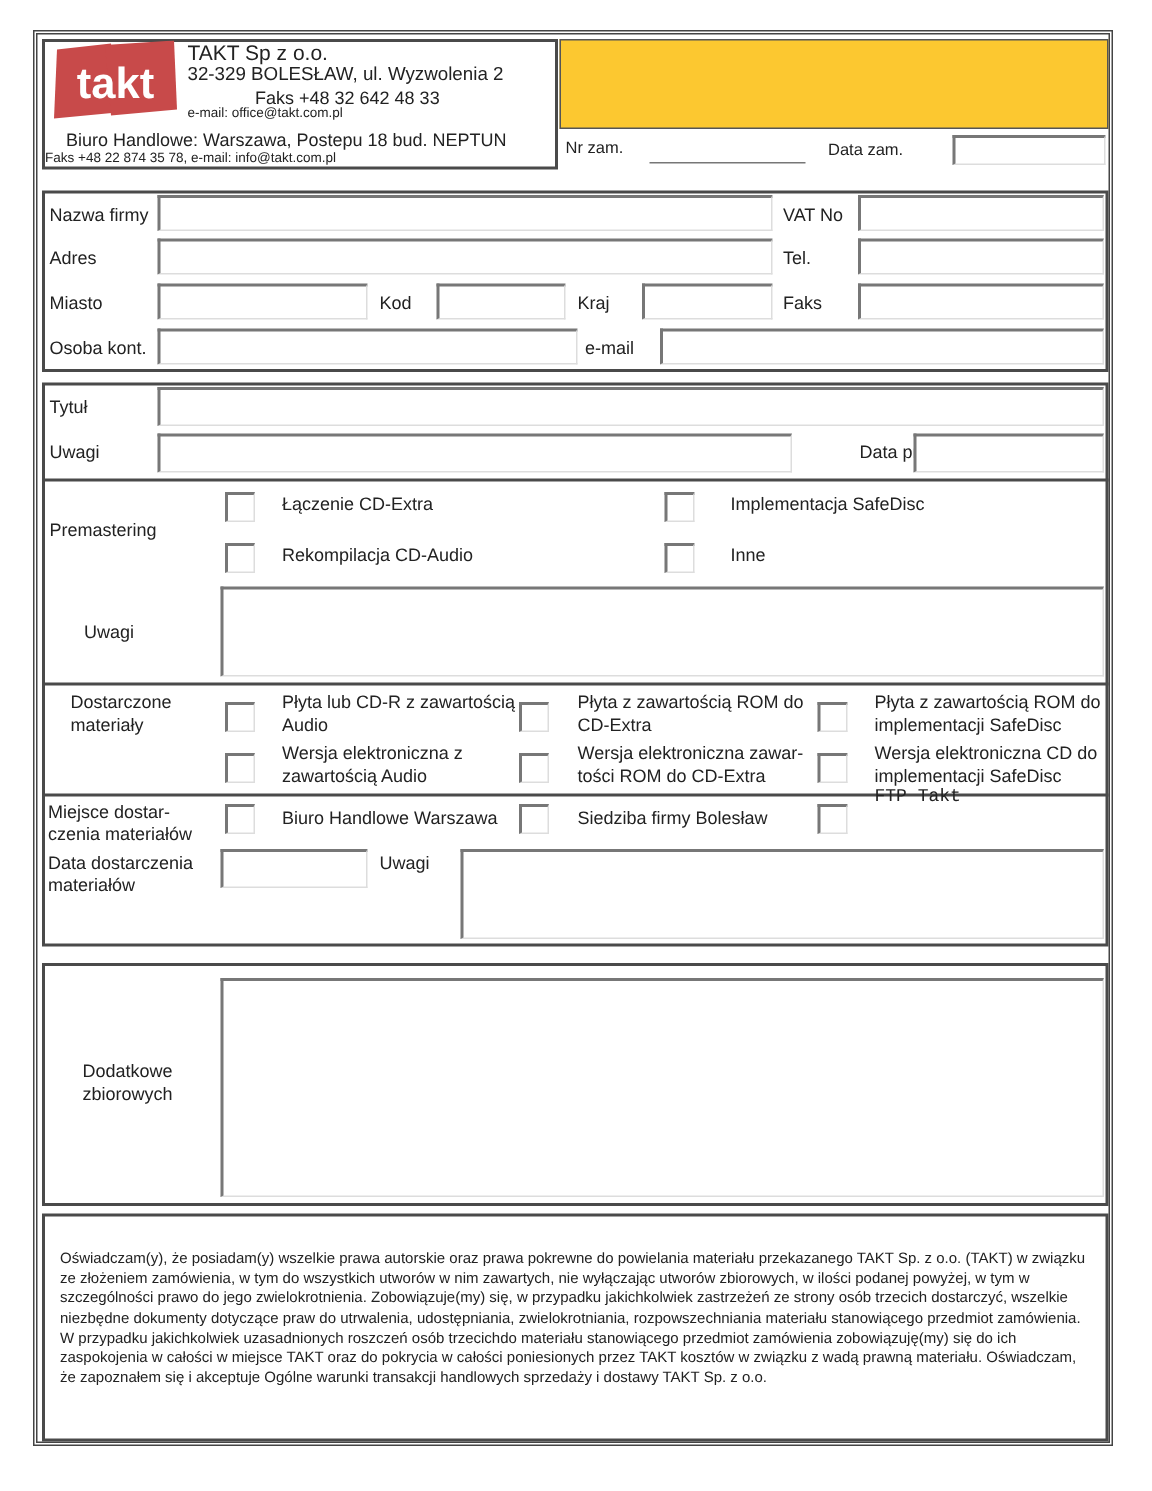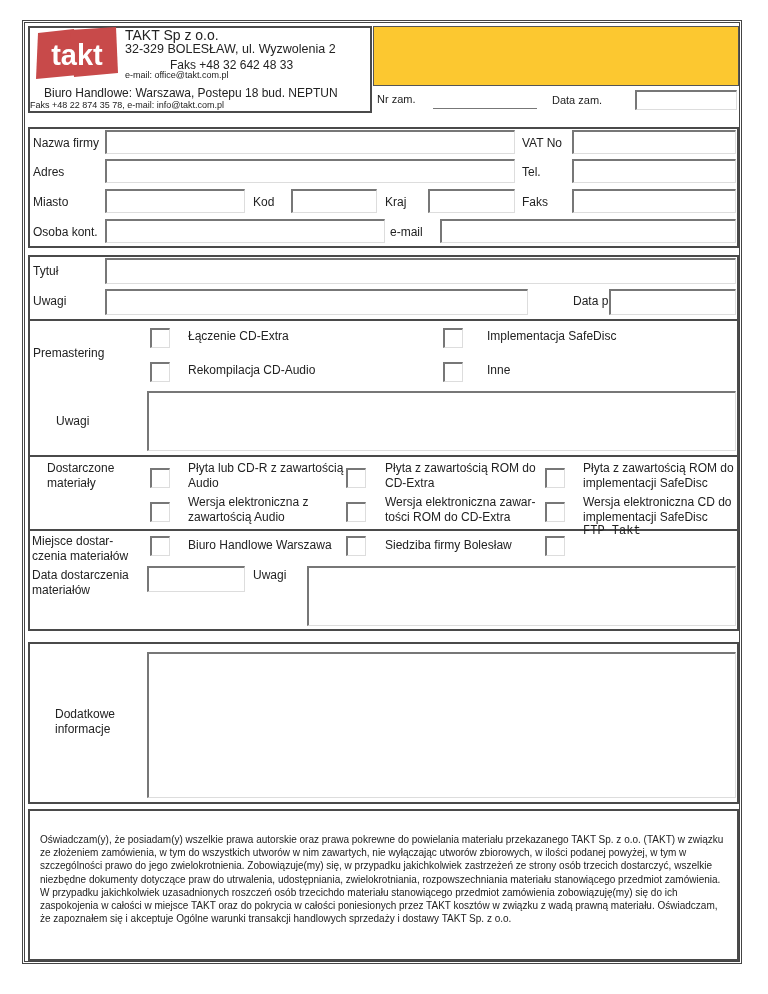--- a/index.html
+++ b/index.html
@@ -124,17 +124,17 @@
 <div class="lbl" style="left:385px; top:538px;">Siedziba firmy Bolesław</div>
 <div class="chk" style="left:545px; top:536px;"></div>
 <div class="lbl" style="left:583px; top:524px;font-family:Liberation Mono, monospace;">FTP Takt</div>
 
 <div class="lbl wrap" style="left:32px; top:568px; width:110px;">Data dostarczenia materiałów</div>
 <div class="fld" style="left:147px; top:566px; width:98px; height:26px;"></div>
 <div class="lbl" style="left:253px; top:568px;">Uwagi</div>
 <div class="fld" style="left:307px; top:566px; width:429px; height:60px;"></div>
 
 <div class="box" style="left:28px; top:642px; width:711px; height:162px;"></div>
-<div class="lbl wrap" style="left:55px; top:707px; width:80px;">Dodatkowe informacje</div>
+<div class="lbl wrap" style="left:55px; top:707px; width:80px;">Dodatkowe zbiorowych</div>
 <div class="fld" style="left:147px; top:652px; width:589px; height:146px;"></div>
 
 <div class="box" style="left:28px; top:809px; width:711px; height:152px;"></div>
 <div class="decl">Oświadczam(y), że posiadam(y) wszelkie prawa autorskie oraz prawa pokrewne do powielania materiału przekazanego TAKT Sp. z o.o. (TAKT) w związku ze złożeniem zamówienia, w tym do wszystkich utworów w nim zawartych, nie wyłączając utworów zbiorowych, w ilości podanej powyżej, w tym w szczególności prawo do jego zwielokrotnienia. Zobowiązuje(my) się, w przypadku jakichkolwiek zastrzeżeń ze strony osób trzecich dostarczyć, wszelkie niezbędne dokumenty dotyczące praw do utrwalenia, udostępniania, zwielokrotniania, rozpowszechniania materiału stanowiącego przedmiot zamówienia. W przypadku jakichkolwiek uzasadnionych roszczeń osób trzecichdo materiału stanowiącego przedmiot zamówienia zobowiązuję(my) się do ich zaspokojenia w całości w miejsce TAKT oraz do pokrycia w całości poniesionych przez TAKT kosztów w związku z wadą prawną materiału. Oświadczam, że zapoznałem się i akceptuje Ogólne warunki transakcji handlowych sprzedaży i dostawy TAKT Sp. z o.o.</div>
 
 </body></html>

